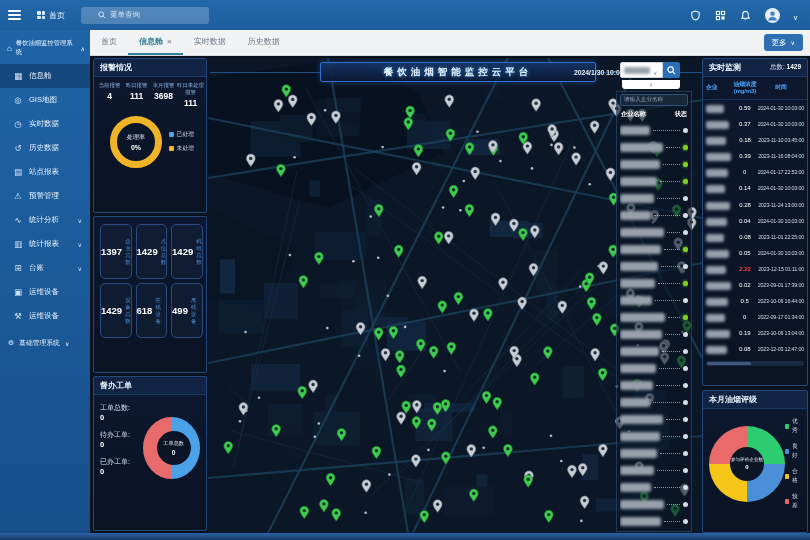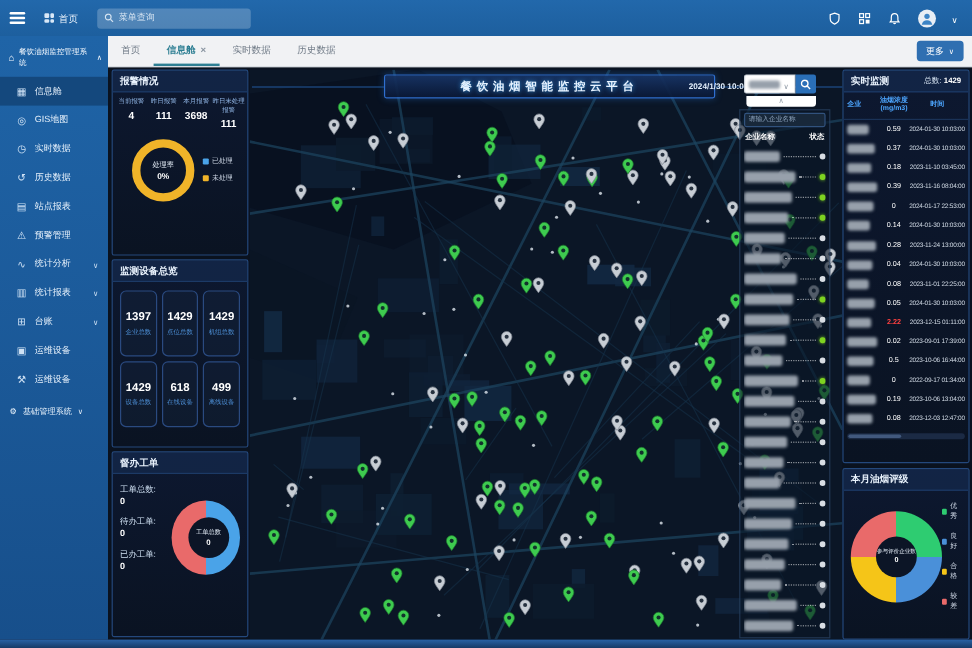--- a/index.html
+++ b/index.html
@@ -10,21 +10,21 @@
   
   .hdr { position:absolute; left:0; top:0; width:810px; height:30px;
     background:linear-gradient(180deg,#2268ab,#1d5f9e); display:flex; align-items:center; z-index:50; }
   .brand { width:90px; font-size:9px; font-weight:bold; color:#fff; padding-left:7px; letter-spacing:0.5px; }
   .hamb { width:13px; height:10px; margin-left:8px; display:flex; flex-direction:column; justify-content:space-between; cursor:pointer; }
   .hamb i { display:block; height:2px; background:#fff; border-radius:1px; }
   .crumb { display:flex; align-items:center; margin-left:16px; color:#eaf3fc; font-size:8px; gap:4px; }
   .gridico { width:8px; height:8px; display:grid; grid-template-columns:1fr 1fr; gap:1px; }
   .gridico i { background:#d9e8f7; border-radius:1px; }
   .hsearch { margin-left:16px; width:128px; height:17px; background:rgba(255,255,255,0.22);
-    border-radius:3px; display:flex; align-items:center; padding:0 6px; gap:4px; }
+    border-radius:3px; display:flex; align-items:center; padding:0 17px; gap:4px; }
   .hsearch span { color:#d6e4f2; font-size:7.5px; }
   .hicons { margin-left:auto; display:flex; align-items:center; gap:13px; padding-right:12px; }
   .hico { width:12px; height:12px; display:flex; align-items:center; justify-content:center; cursor:pointer; }
   .avatar { width:15px; height:15px; border-radius:50%; background:#e8eef5; display:flex; align-items:center; justify-content:center; overflow:hidden; cursor:pointer; }
   .caret-down::before { content:"∨"; font-size:7px; color:#fff; }
 
   
   .tabbar { position:absolute; left:90px; top:30px; width:720px; height:26px; background:#f1f2f4;
     border-bottom:1px solid #d9dde2; display:flex; align-items:flex-end; z-index:40; }
   .tab { padding:0 11px; height:25px; display:flex; align-items:center; font-size:8px; color:#6f7a86;
@@ -72,21 +72,21 @@
   .aring { width:52px; height:52px; border:7px solid #f0b429; border-radius:50%;
     display:flex; flex-direction:column; align-items:center; justify-content:center; margin-left:8px; }
   .aring .rl { font-size:6px; color:#e8f1fb; }
   .aring .rv { font-size:7px; font-weight:bold; color:#fff; margin-top:2px; }
   .alegend { margin-left:auto; margin-right:4px; display:flex; flex-direction:column; gap:5px; }
   .lgitem { display:flex; align-items:center; gap:3px; font-size:5.8px; color:#cfd8e6; }
   .lgsw { width:5px; height:5px; border-radius:1px; }
 
   .dcards { display:grid; grid-template-columns:repeat(3,1fr); gap:4px; padding:7px 6px; }
   .dcard { border:1px solid #2a4a80; border-radius:5px; background:rgba(20,35,60,0.45);
-    height:55px; display:flex; flex-direction:column; align-items:center; justify-content:center; gap:3px; cursor:pointer; }
+    height:55px; display:flex; flex-direction:row; align-items:center; justify-content:center; gap:3px; cursor:pointer; }
   .dcard .dv { font-size:9.5px; font-weight:bold; color:#fff; }
   .dcard .dl { font-size:5.4px; color:#4d8fd6; }
 
   .wbody { display:flex; padding:8px 6px; }
   .wlabels { display:flex; flex-direction:column; gap:4px; width:44px; }
   .wlab { font-size:7px; color:#cfe0f2; }
   .wval { font-size:7.5px; color:#fff; font-weight:bold; margin-bottom:4px; }
   .wdonut { position:relative; width:62px; height:62px; border-radius:50%; margin:14px 0 0 2px;
     background:conic-gradient(from 0deg,#4aa3e8 0 50%,#e96a6a 50% 100%); }
   .wdonut .hole { position:absolute; left:14px; top:14px; width:34px; height:34px; border-radius:50%;
@@ -1052,21 +1052,20 @@
 
             <div class="lgitem">
               <span class="lgsw" style="background: rgb(240, 180, 41);"></span>
               <span>未处理</span>
             </div>
           </div>
       </div>
     </section>
 
     <section class="panel p-device">
-      <div class="ptitle">监测设备总览</div>
       <div class="dcards">
 
           <div class="dcard">
             <span class="dv">1397</span>
             <span class="dl">企业总数</span>
           </div>
 
           <div class="dcard">
             <span class="dv">1429</span>
             <span class="dl">点位总数</span>

